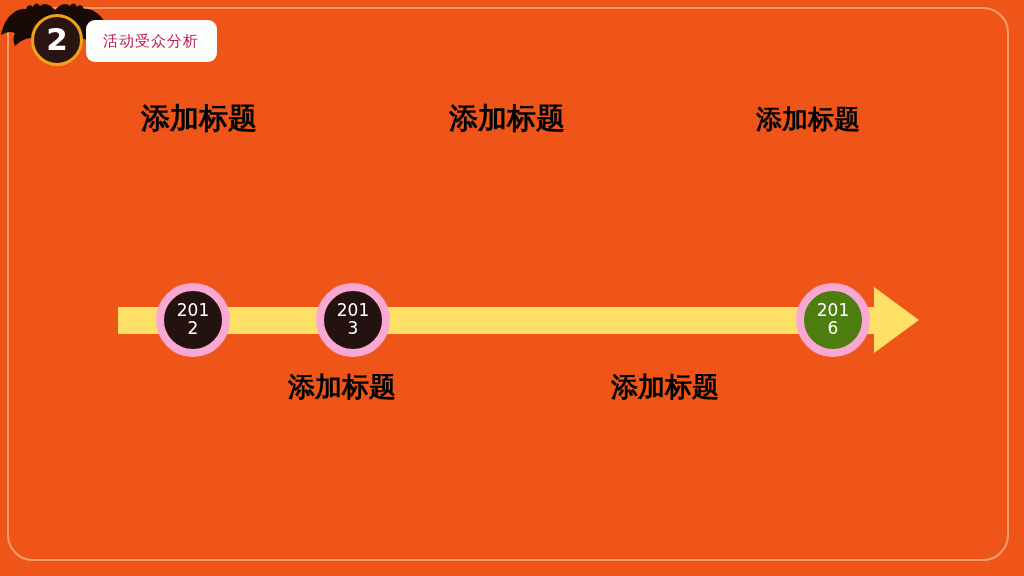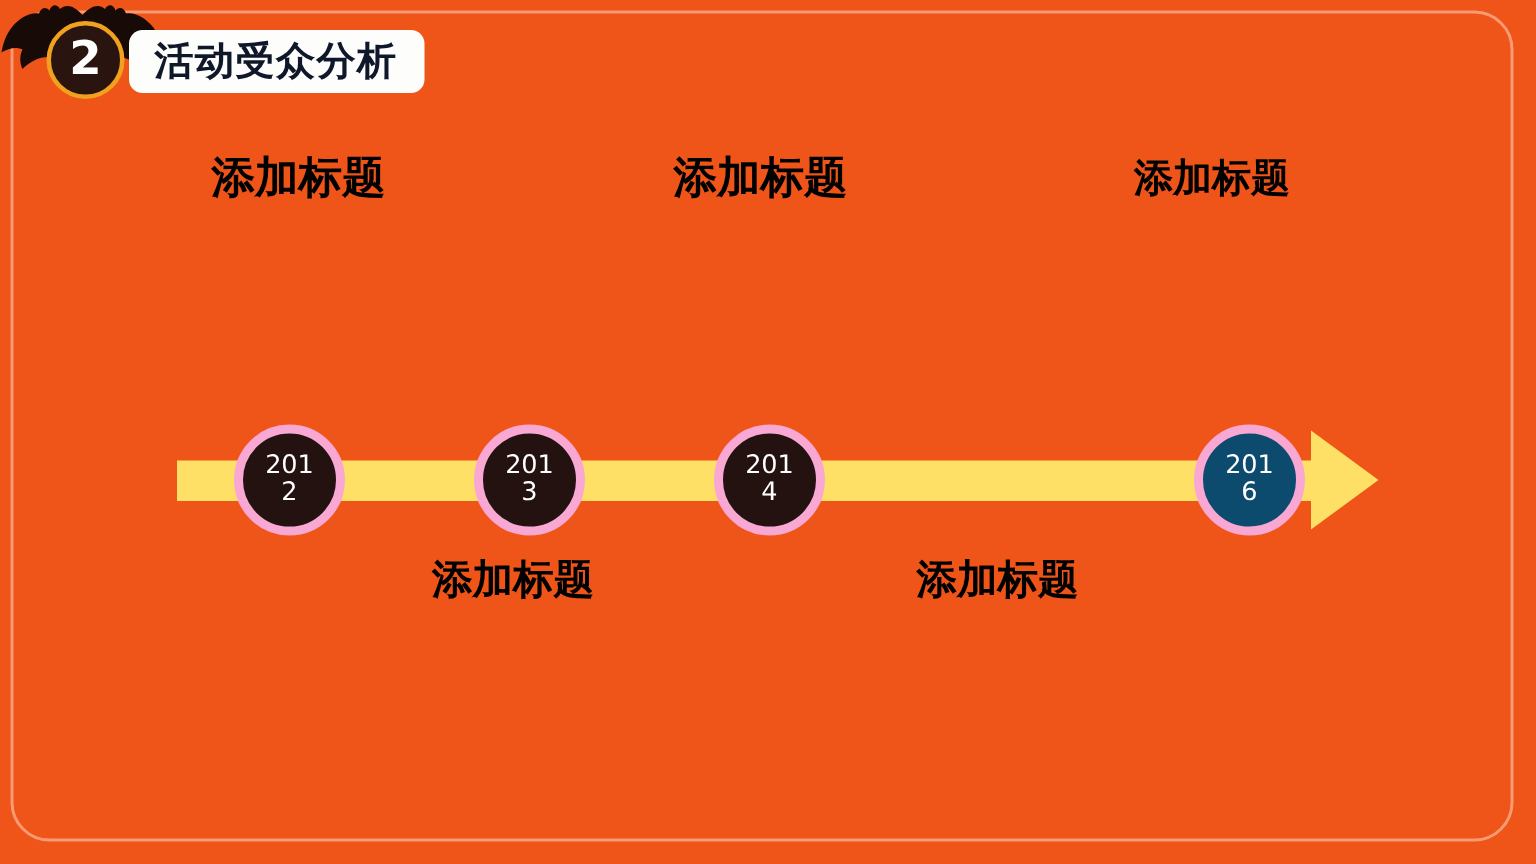--- a/index.html
+++ b/index.html
@@ -74,23 +74,23 @@
     top: 20px;
     height: 42px;
     padding: 0 18px 0 17px;
     background: #fdfdfb;
     border-radius: 9px;
     display: flex;
     align-items: center;
     box-sizing: border-box;
   }
   .title-pill-text {
-    color: #0f172a;
-    font-size: 26px;
-    font-weight: bold;
+    color: #be185d;
+    font-size: 15px;
+    font-weight: normal;
     letter-spacing: 1px;
     line-height: 1;
   }
 
   
   .timeline {
     position: absolute;
     left: 0;
     top: 0;
     width: 1024px;
@@ -114,28 +114,28 @@
     border-bottom: 33px solid transparent;
     border-left: 45px solid #ffe066;
   }
   .node {
     position: absolute;
     width: 74px;
     height: 74px;
     top: 283px;
     border-radius: 50%;
     background: #241210;
-    border: 6px solid #f9a8d4;
+    border: 8px solid #f9a8d4;
     box-sizing: border-box;
     display: flex;
     align-items: center;
     justify-content: center;
   }
   .node.inactive {
-    background: #0c4a6e;
+    background: #4d7c0f;
   }
   .node-label {
     color: #ffffff;
     font-size: 17px;
     line-height: 1.05;
     text-align: center;
     width: 36px;
     word-break: break-all;
     font-weight: normal;
   }
@@ -186,23 +186,20 @@
   <div class="timeline">
     <div class="bar"></div>
     <div class="arrow-head"></div>
 
     <div class="node" style="left:156px">
       <span class="node-label">2012</span>
     </div>
     <div class="node" style="left:316px">
       <span class="node-label">2013</span>
     </div>
-    <div class="node" style="left:476px">
-      <span class="node-label">2014</span>
-    </div>
     <div class="node inactive" style="left:796px">
       <span class="node-label">2016</span>
     </div>
   </div>
 
   <div class="caption top" style="left:141px">添加标题</div>
   <div class="caption top" style="left:449px">添加标题</div>
   <div class="caption top small" style="left:756px">添加标题</div>
 
   <div class="caption bottom" style="left:288px">添加标题</div>

